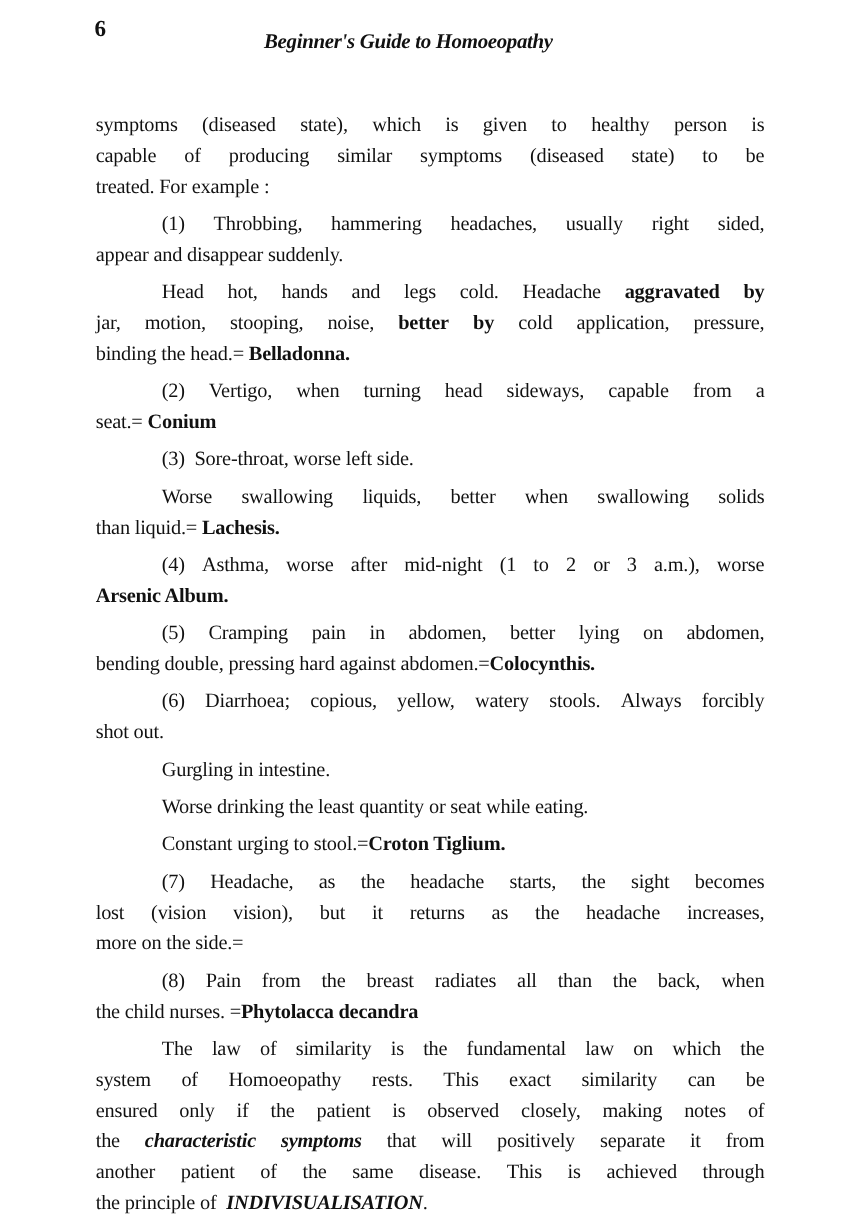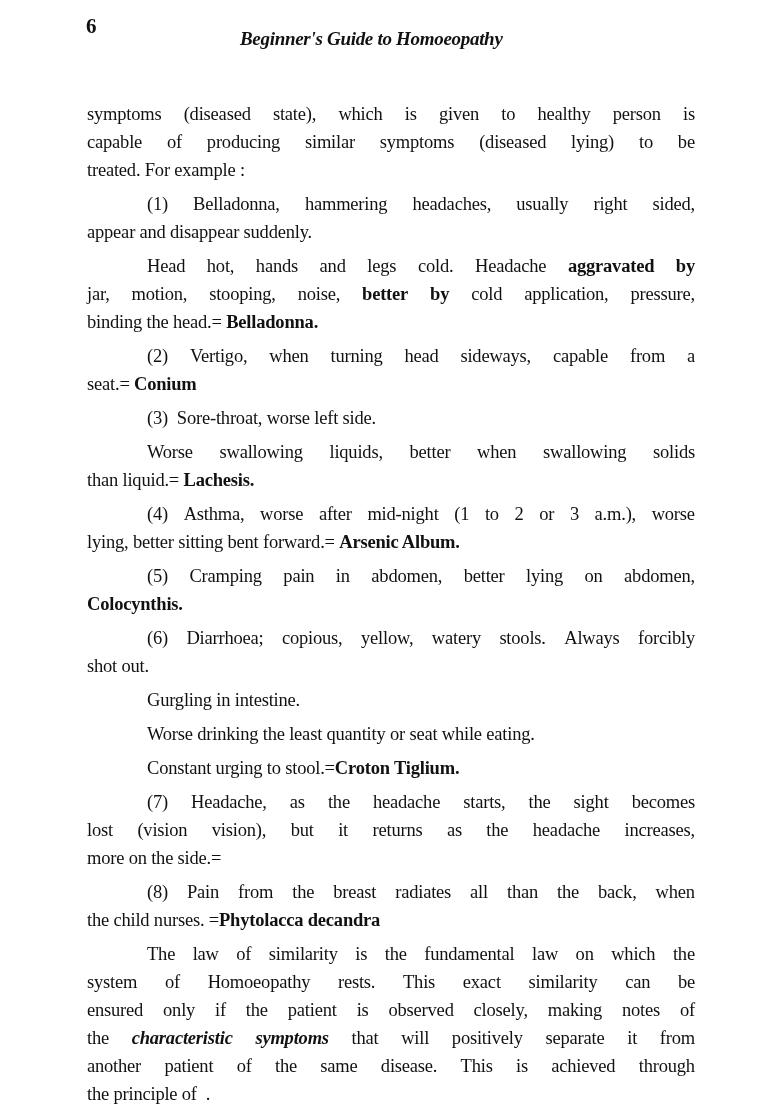--- a/index.html
+++ b/index.html
@@ -84,32 +84,32 @@
           <span class="word">person</span>
           <span class="word">is</span>
         </div>
         <div class="line">
           <span class="word">capable</span>
           <span class="word">of</span>
           <span class="word">producing</span>
           <span class="word">similar</span>
           <span class="word">symptoms</span>
           <span class="word">(diseased</span>
-          <span class="word">lying)</span>
+          <span class="word">state)</span>
           <span class="word">to</span>
           <span class="word">be</span>
         </div>
         <div class="line last">
           <span class="inline">treated. For example :</span>
         </div>
       </div>
       <div class="para">
         <div class="line indent">
           <span class="word">(1)</span>
-          <span class="word">Belladonna,</span>
+          <span class="word">Throbbing,</span>
           <span class="word">hammering</span>
           <span class="word">headaches,</span>
           <span class="word">usually</span>
           <span class="word">right</span>
           <span class="word">sided,</span>
         </div>
         <div class="line last">
           <span class="inline">appear and disappear suddenly.</span>
         </div>
       </div>
@@ -187,37 +187,37 @@
           <span class="word">mid-night</span>
           <span class="word">(1</span>
           <span class="word">to</span>
           <span class="word">2</span>
           <span class="word">or</span>
           <span class="word">3</span>
           <span class="word">a.m.),</span>
           <span class="word">worse</span>
         </div>
         <div class="line last">
-          <span class="inline">lying, better sitting bent forward.= </span>
           <span class="inline b">Arsenic Album.</span>
         </div>
       </div>
       <div class="para">
         <div class="line indent">
           <span class="word">(5)</span>
           <span class="word">Cramping</span>
           <span class="word">pain</span>
           <span class="word">in</span>
           <span class="word">abdomen,</span>
           <span class="word">better</span>
           <span class="word">lying</span>
           <span class="word">on</span>
           <span class="word">abdomen,</span>
         </div>
         <div class="line last">
+          <span class="inline">bending double, pressing hard against abdomen.=</span>
           <span class="inline b">Colocynthis.</span>
         </div>
       </div>
       <div class="para">
         <div class="line indent">
           <span class="word">(6)</span>
           <span class="word">Diarrhoea;</span>
           <span class="word">copious,</span>
           <span class="word">yellow,</span>
           <span class="word">watery</span>
@@ -348,17 +348,18 @@
           <span class="word">the</span>
           <span class="word">same</span>
           <span class="word">disease.</span>
           <span class="word">This</span>
           <span class="word">is</span>
           <span class="word">achieved</span>
           <span class="word">through</span>
         </div>
         <div class="line last">
           <span class="inline">the principle of  </span>
+          <span class="inline bi">INDIVISUALISATION</span>
           <span class="inline">.</span>
         </div>
       </div>
     </div>
 </div>
 
 </body></html>

